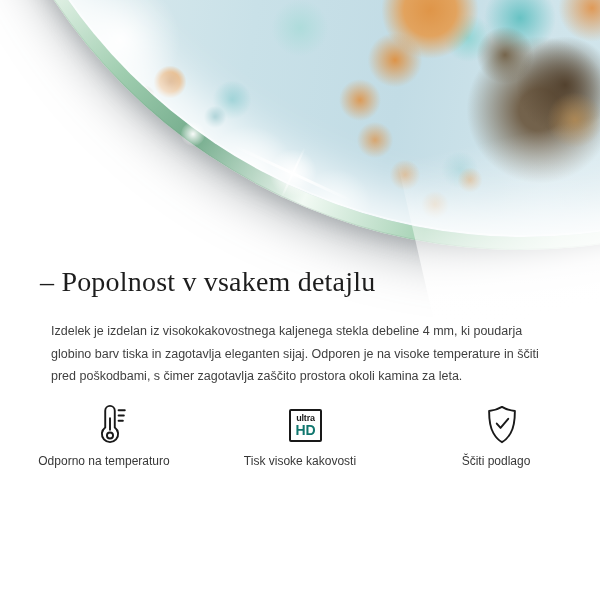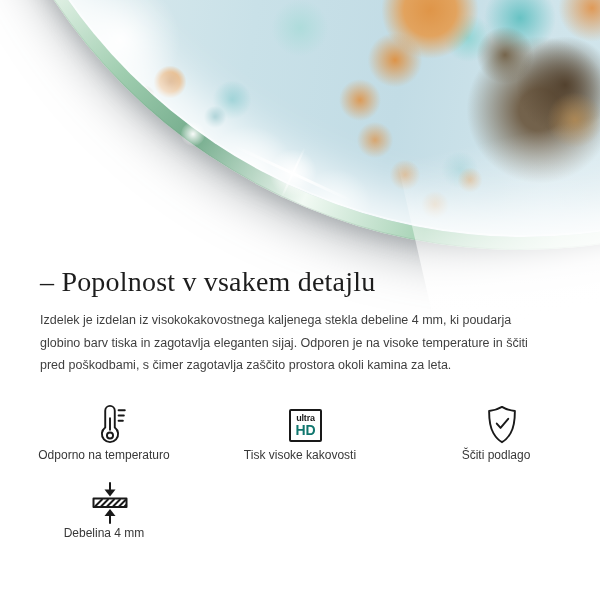--- a/index.html
+++ b/index.html
@@ -67,31 +67,31 @@
     background:linear-gradient(90deg, rgba(255,255,255,0) 0%, #fff 50%, rgba(255,255,255,0) 100%);}
   .sparkle-small{position:absolute;left:181px;top:122px;width:24px;height:24px;border-radius:50%;
     background:radial-gradient(circle, rgba(255,255,255,0.95) 0%, rgba(255,255,255,0.4) 45%, rgba(255,255,255,0) 75%);}
   
   .title{
     position:absolute;left:40px;top:234px;margin:0;
     font-family:"Liberation Serif","DejaVu Serif",serif;font-weight:400;
     font-size:28px;line-height:32px;color:#1d1d1d;letter-spacing:0.2px;
   }
   .description{
-    position:absolute;left:40px;top:309px;width:492px;margin:0;
+    position:absolute;left:40px;top:309px;width:492px;margin:11px;
     font-size:12.5px;line-height:22.5px;color:#3f3f3f;
   }
   
   .features{
     position:absolute;left:6px;top:402px;width:588px;
     display:grid;grid-template-columns:repeat(3,1fr);row-gap:18px;
   }
   .feature{display:flex;flex-direction:column;align-items:center;}
   .icon-box{height:46px;display:flex;align-items:center;justify-content:center;padding-left:11px;}
-  .feature-label{font-size:12px;line-height:14px;color:#383838;text-align:center;}
+  .feature-label{margin-top:6px;font-size:12px;line-height:14px;color:#383838;text-align:center;}
   .icon-stroke{stroke:#191919;fill:none;stroke-width:2;stroke-linecap:round;stroke-linejoin:round;}
   .icon-fill{fill:#191919;stroke:none;}
   .uhd-box{
     width:33px;height:33px;border:2.5px solid #191919;border-radius:2px;box-sizing:border-box;
     display:flex;flex-direction:column;align-items:center;justify-content:center;
   }
   .uhd-top{font-size:9px;line-height:9px;font-weight:700;color:#191919;letter-spacing:-0.2px;}
   .uhd-bottom{font-size:14px;line-height:14px;font-weight:700;color:#0f766e;letter-spacing:-0.2px;}
 </style>
 </head>
@@ -147,35 +147,15 @@
         <svg width="40" height="42" viewBox="0 0 40 44">
           <path class="icon-stroke" d="M20 3 C24 5.5 29 6.8 33.5 7.3 C33.5 16 32.5 24.5 29 30.5 C26.4 35 23.3 38.2 20 40 C16.7 38.2 13.6 35 11 30.5 C7.5 24.5 6.5 16 6.5 7.3 C11 6.8 16 5.5 20 3 Z"></path>
           <path class="icon-stroke" d="M14.5 20.5 L18.5 25 L26.5 15.5"></path>
         </svg>
       </div>
       <div class="feature-label">Ščiti podlago</div>
     </div>
 
 
 
-    <div class="feature">
-      <div class="icon-box">
-        <svg width="40" height="44" viewBox="0 0 40 44">
-          <line class="icon-stroke" x1="20" y1="2" x2="20" y2="8.5" stroke-width="2.4"></line>
-          <polygon class="icon-fill" points="14.5,8.5 25.5,8.5 20,15.5"></polygon>
-          <rect class="icon-stroke" x="3.5" y="17.5" width="33" height="8.5" fill="#ffffff" stroke-width="2.2"></rect>
-          <g stroke="#191919" stroke-width="2" fill="none">
-            <line x1="5" y1="25.5" x2="12.5" y2="18"></line>
-            <line x1="11" y1="25.5" x2="18.5" y2="18"></line>
-            <line x1="17" y1="25.5" x2="24.5" y2="18"></line>
-            <line x1="23" y1="25.5" x2="30.5" y2="18"></line>
-            <line x1="29" y1="25.5" x2="36" y2="18.5"></line>
-            <line x1="34.5" y1="25.5" x2="36.5" y2="23.5"></line>
-          </g>
-          <polygon class="icon-fill" points="14.5,35 25.5,35 20,28"></polygon>
-          <line class="icon-stroke" x1="20" y1="35" x2="20" y2="42" stroke-width="2.4"></line>
-        </svg>
-      </div>
-      <div class="feature-label">Debelina 4 mm</div>
-    </div>
 
   </div>
 </div>
 
 </body></html>

